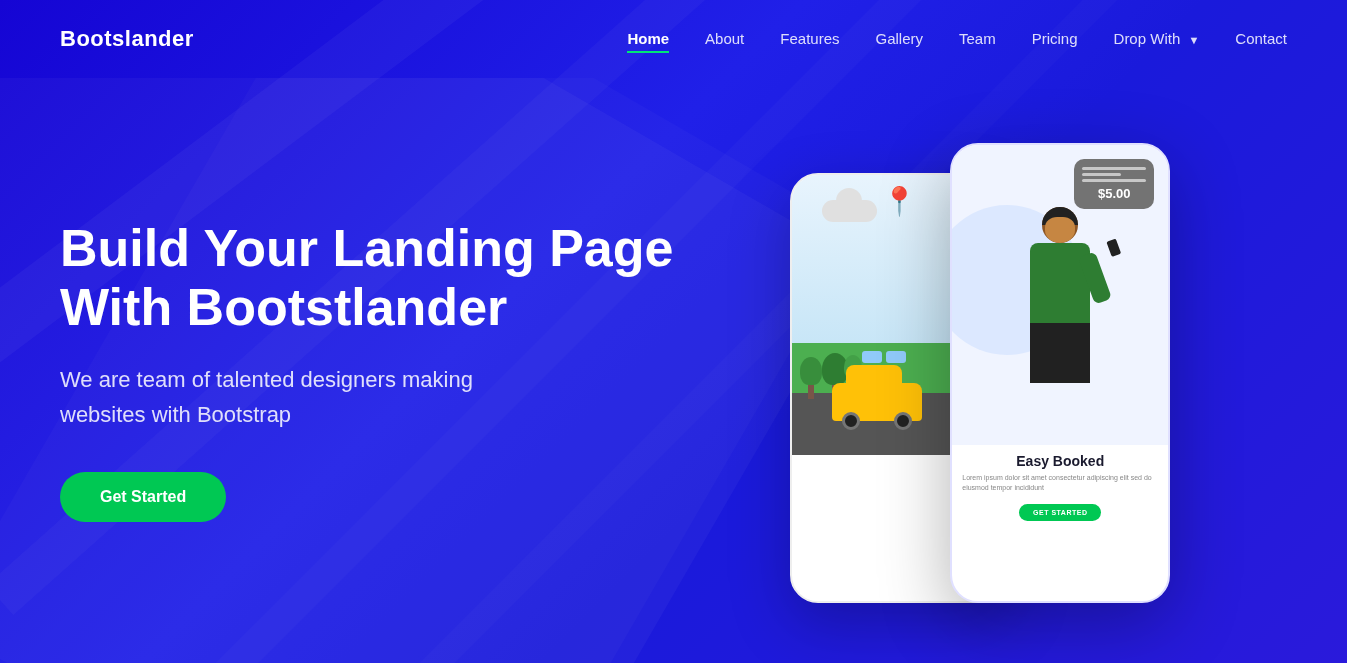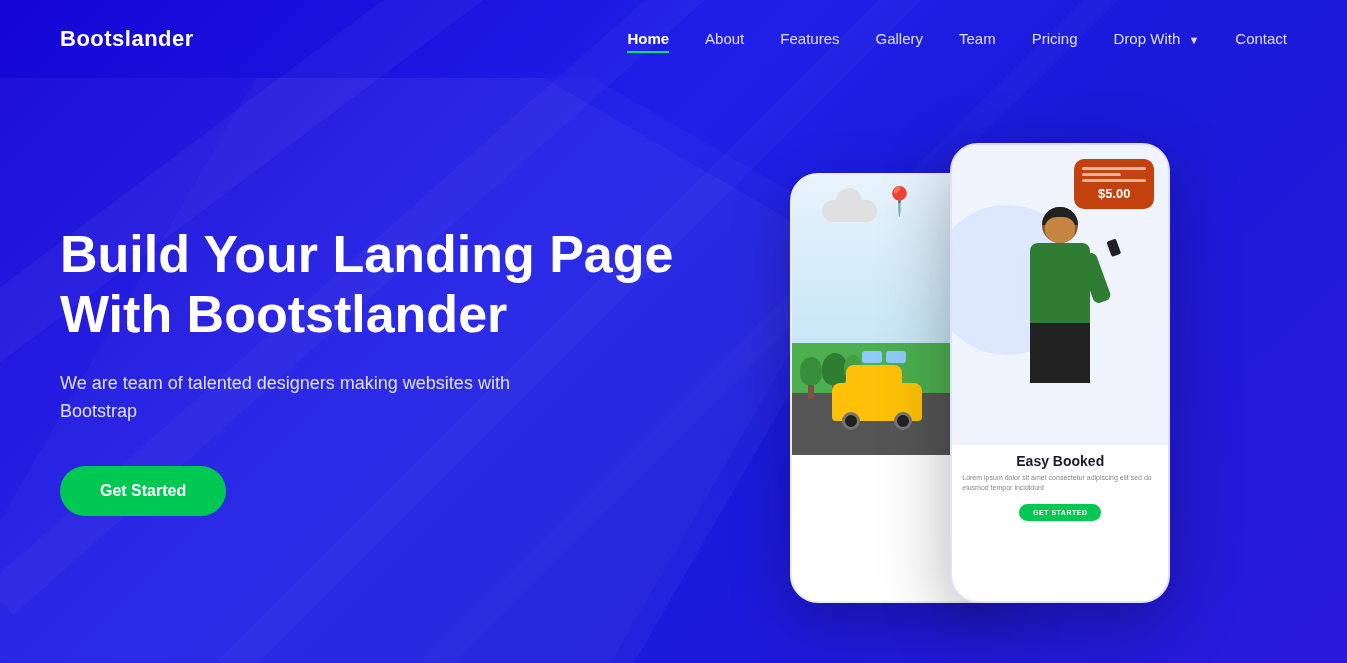--- a/index.html
+++ b/index.html
@@ -100,21 +100,21 @@
       font-weight: 800;
       line-height: 1.15;
       margin-bottom: 24px;
     }
     .hero-title .underline-green {
       text-decoration-color: #00e676;
       text-underline-offset: 6px;
     }
     .hero-subtitle {
       color: rgba(255,255,255,0.85);
-      font-size: 18px;
+      font-size: 22px;
       line-height: 1.6;
       margin-bottom: 40px;
       max-width: 480px;
     }
     .btn-start {
       background: #00c853;
       color: #fff;
       border: none;
       border-radius: 30px;
       padding: 16px 40px;
@@ -406,21 +406,21 @@
       background: #212121;
       margin: 0 auto;
     }
 
     
     .receipt-card {
       position: absolute;
       top: 14px;
       right: 14px;
       width: 80px;
-      background: #c2410c;
+      background: #737373;
       border-radius: 10px;
       padding: 8px;
       color: #fff;
     }
     .receipt-lines {
       margin-bottom: 4px;
     }
     .receipt-line {
       height: 3px;
       background: rgba(255,255,255,0.6);

